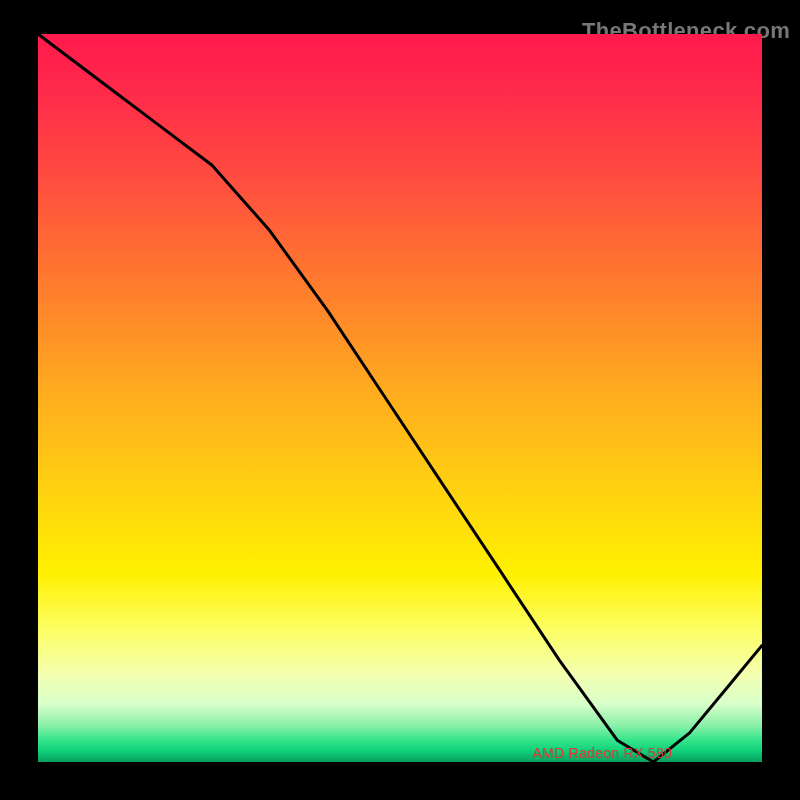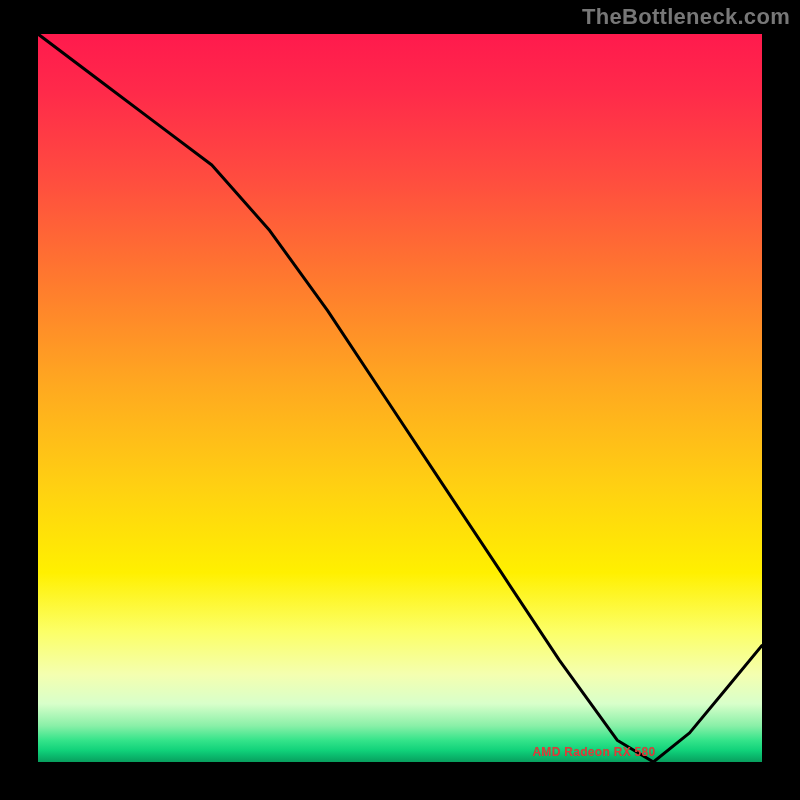--- a/index.html
+++ b/index.html
@@ -11,21 +11,21 @@
     font-family: Arial, Helvetica, sans-serif;
   }
   .frame {
     position: relative;
     width: 800px;
     height: 800px;
     background: #000;
   }
   .attribution {
     position: absolute;
-    top: 4px;
+    top: 18px;
     right: 10px;
     color: #777;
     font-size: 22px;
     font-weight: bold;
     letter-spacing: 0.3px;
   }
   .plot {
     position: absolute;
     left: 38px;
     top: 34px;
@@ -55,22 +55,22 @@
       #089f5e 100%
     );
   }
   svg.curve {
     position: absolute;
     inset: 0;
   }
   .annotation {
     position: absolute;
     color: #e23a3a;
-    font-size: 12px;
-    font-weight: bold;
+    font-size: 14px;
+    font-weight: normal;
     letter-spacing: 0.3px;
     text-shadow: 0 0 1px rgba(0,0,0,0.15);
     white-space: nowrap;
   }
 </style>
 </head>
 <body>
 
 <div class="frame">
 

